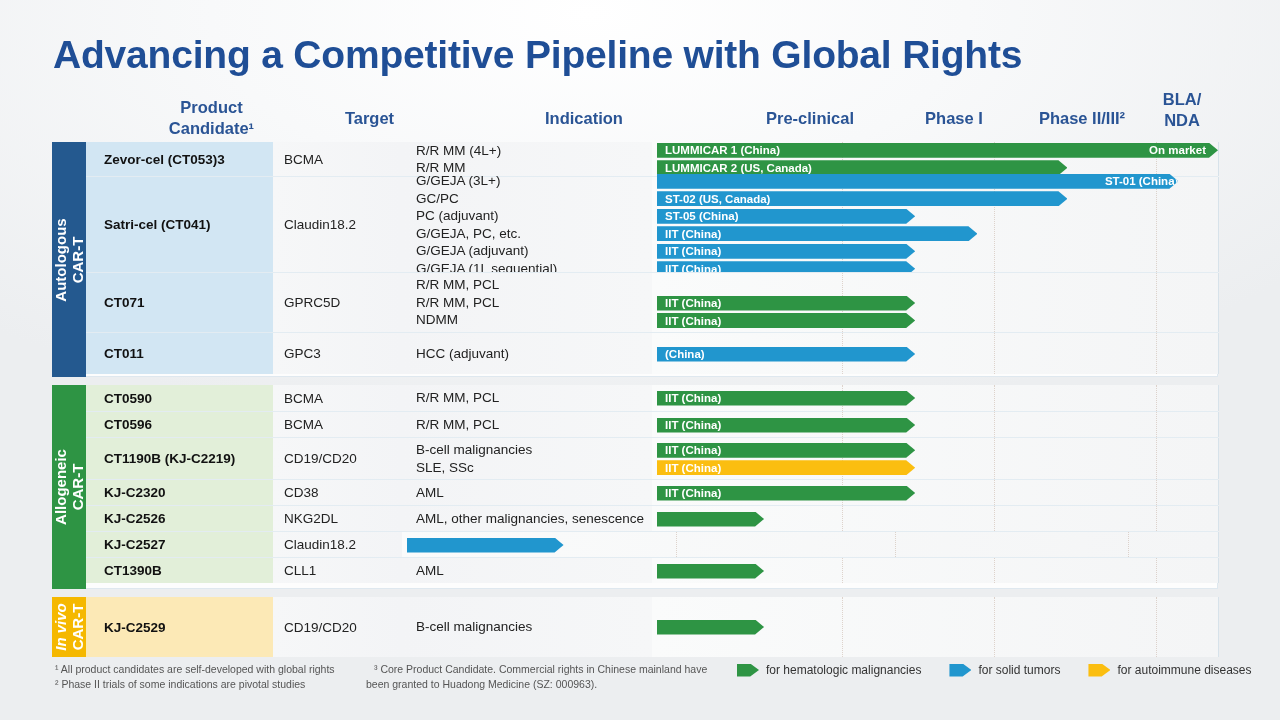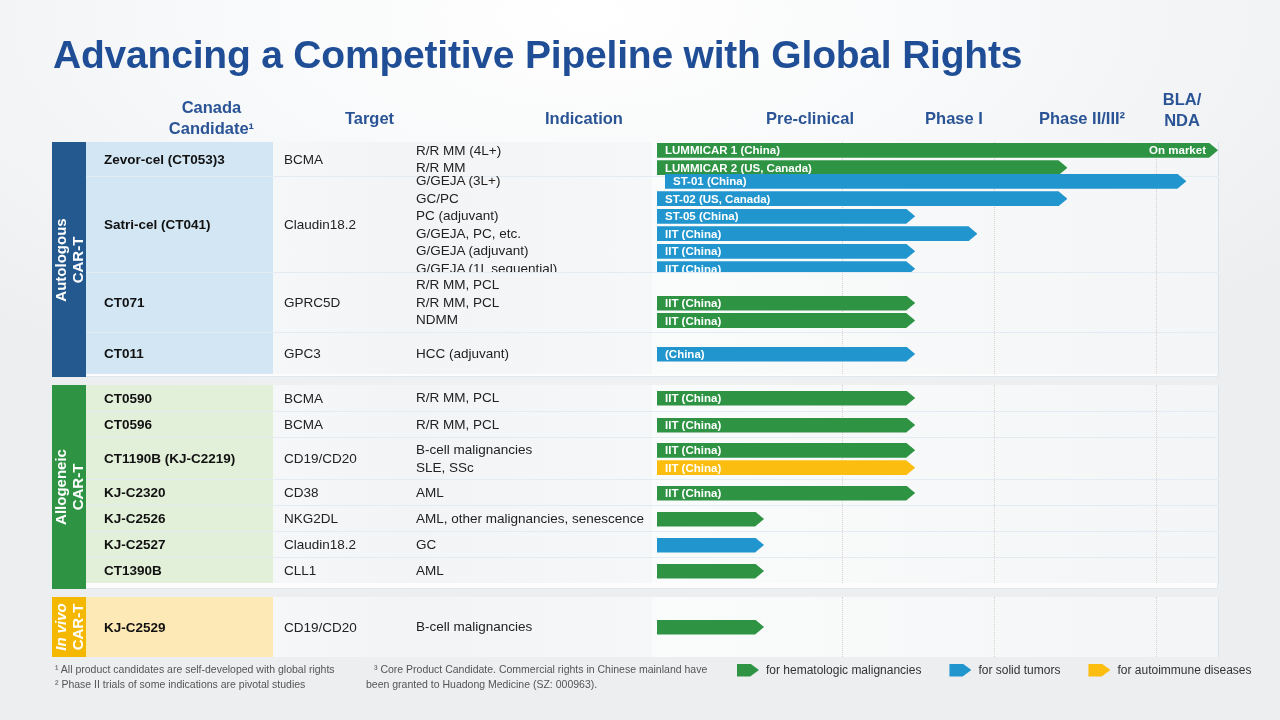--- a/index.html
+++ b/index.html
@@ -124,21 +124,21 @@
   .legend .swatch.blue{background:#2196CE;}
   .legend .swatch.amber{background:#FBBE10;}
   .legend .ltxt{font-size:12px;color:#333;white-space:nowrap;}
 </style>
 </head>
 <body>
 
 <div class="title">Advancing a Competitive Pipeline with Global Rights</div>
 
 <div class="col-head" style="left:118px;top:97px;width:187px;">
-  <div>Canada</div>
+  <div>Product</div>
   <div>Candidate¹</div>
 </div>
 <div class="col-head" style="left:305px;top:108px;width:129px;">Target</div>
 <div class="col-head" style="left:434px;top:108px;width:300px;">Indication</div>
 <div class="col-head" style="left:730px;top:108px;width:160px;">Pre-clinical</div>
 <div class="col-head" style="left:890px;top:108px;width:128px;">Phase I</div>
 <div class="col-head" style="left:1018px;top:108px;width:128px;">Phase II/III²</div>
 <div class="col-head" style="left:1146px;top:89px;width:72px;">
   <div>BLA/</div>
   <div>NDA</div>
@@ -180,21 +180,21 @@
             <div class="ind-line">PC (adjuvant)</div>
             <div class="ind-line">G/GEJA, PC, etc.</div>
             <div class="ind-line">G/GEJA (adjuvant)</div>
             <div class="ind-line">G/GEJA (1L sequential)</div>
           </div>
           <div class="cell-bars">
             <div class="gridline" style="left: 33.6%;"></div>
             <div class="gridline" style="left: 60.4%;"></div>
             <div class="gridline" style="left: 89%;"></div>
             <div class="gridline solid" style="left: 100%;"></div>
-            <div class="bar blue" style="top: -3.25px; left: 13px; width: calc(93% - 5px);">
+            <div class="bar blue" style="top: -3.25px; left: 5px; width: calc(93% - 5px); justify-content: flex-end;">
               <span>ST-01 (China)</span>
             </div>
             <div class="bar blue" style="top: 14.25px; left: 5px; width: calc(73.4% - 5px);">
               <span>ST-02 (US, Canada)</span>
             </div>
             <div class="bar blue" style="top: 31.75px; left: 5px; width: calc(46.5% - 5px);">
               <span>ST-05 (China)</span>
             </div>
             <div class="bar blue" style="top: 49.25px; left: 5px; width: calc(57.5% - 5px);">
               <span>IIT (China)</span>
@@ -329,23 +329,20 @@
             <div class="gridline" style="left: 33.6%;"></div>
             <div class="gridline" style="left: 60.4%;"></div>
             <div class="gridline" style="left: 89%;"></div>
             <div class="gridline solid" style="left: 100%;"></div>
             <div class="bar green" style="top: 5.5px; left: 5px; width: calc(19.8% - 5px);"></div>
           </div>
         </div>
         <div class="row" style="height: 26px;">
           <div class="cell-prod">KJ-C2527</div>
           <div class="cell-tgt">Claudin18.2</div>
-          <div class="cell-ind">
-            <div class="ind-line">GC</div>
-          </div>
           <div class="cell-bars">
             <div class="gridline" style="left: 33.6%;"></div>
             <div class="gridline" style="left: 60.4%;"></div>
             <div class="gridline" style="left: 89%;"></div>
             <div class="gridline solid" style="left: 100%;"></div>
             <div class="bar blue" style="top: 5.5px; left: 5px; width: calc(19.8% - 5px);"></div>
           </div>
         </div>
         <div class="row" style="height: 26px;">
           <div class="cell-prod">CT1390B</div>

